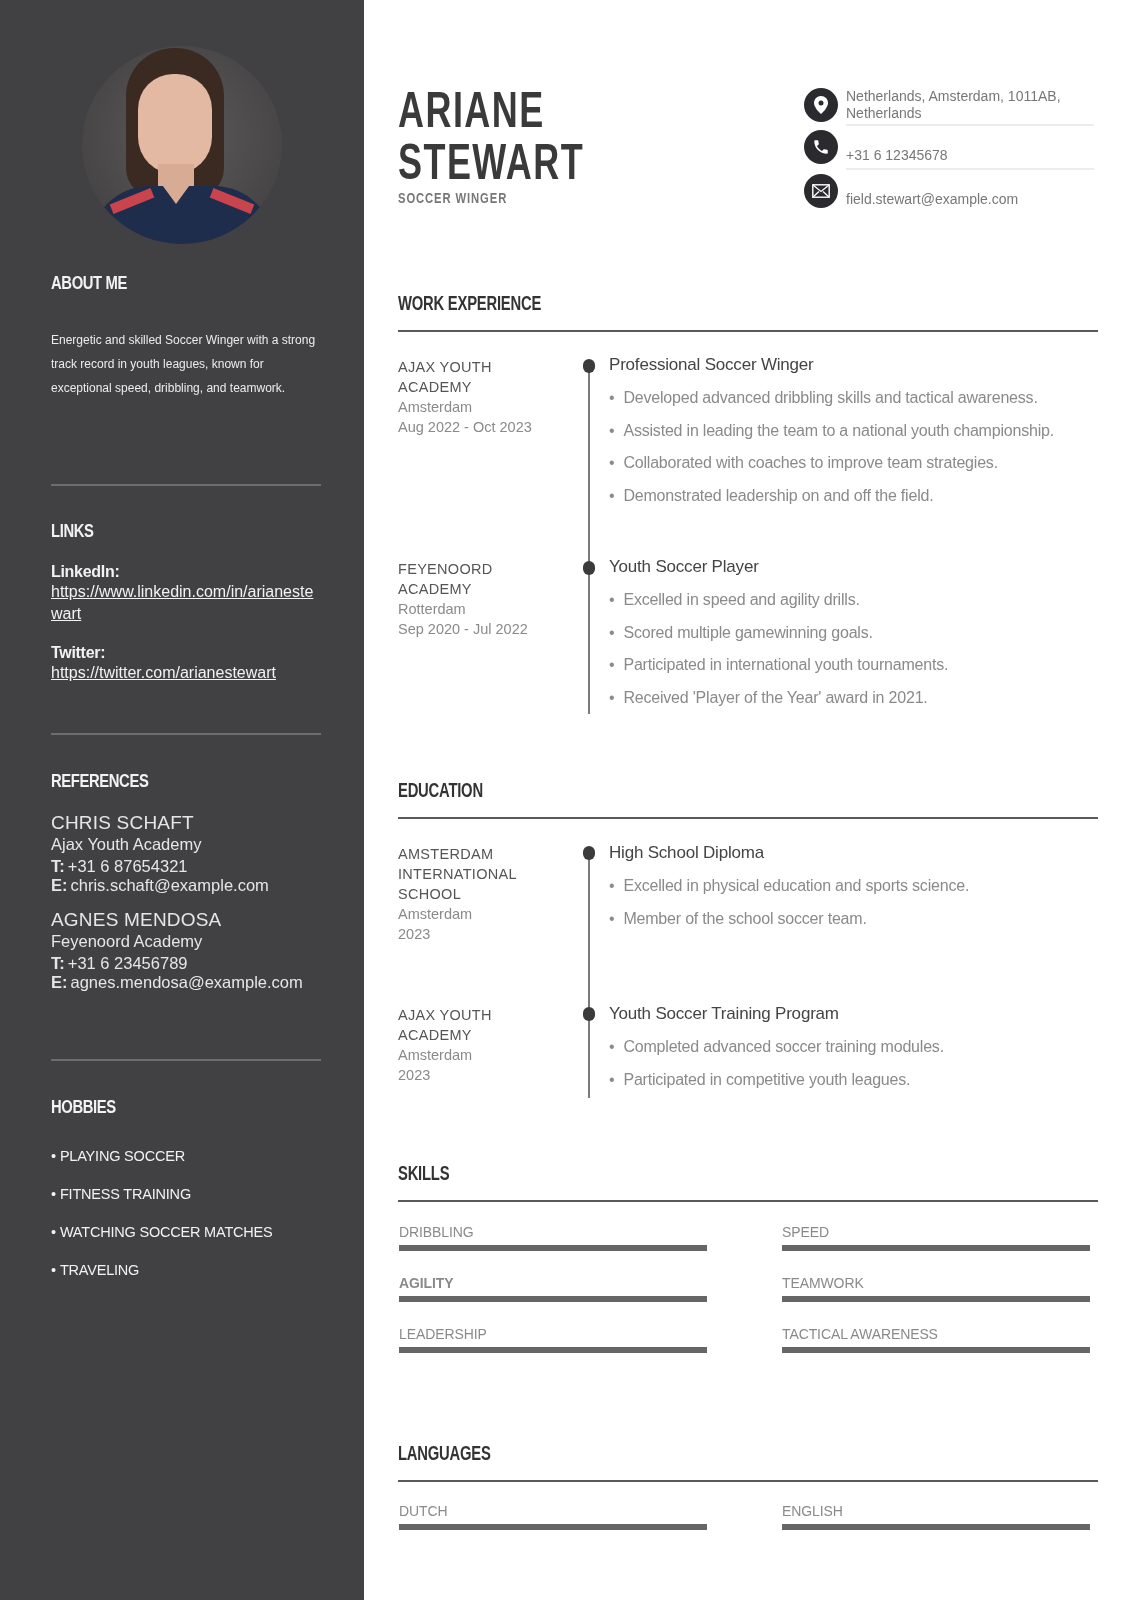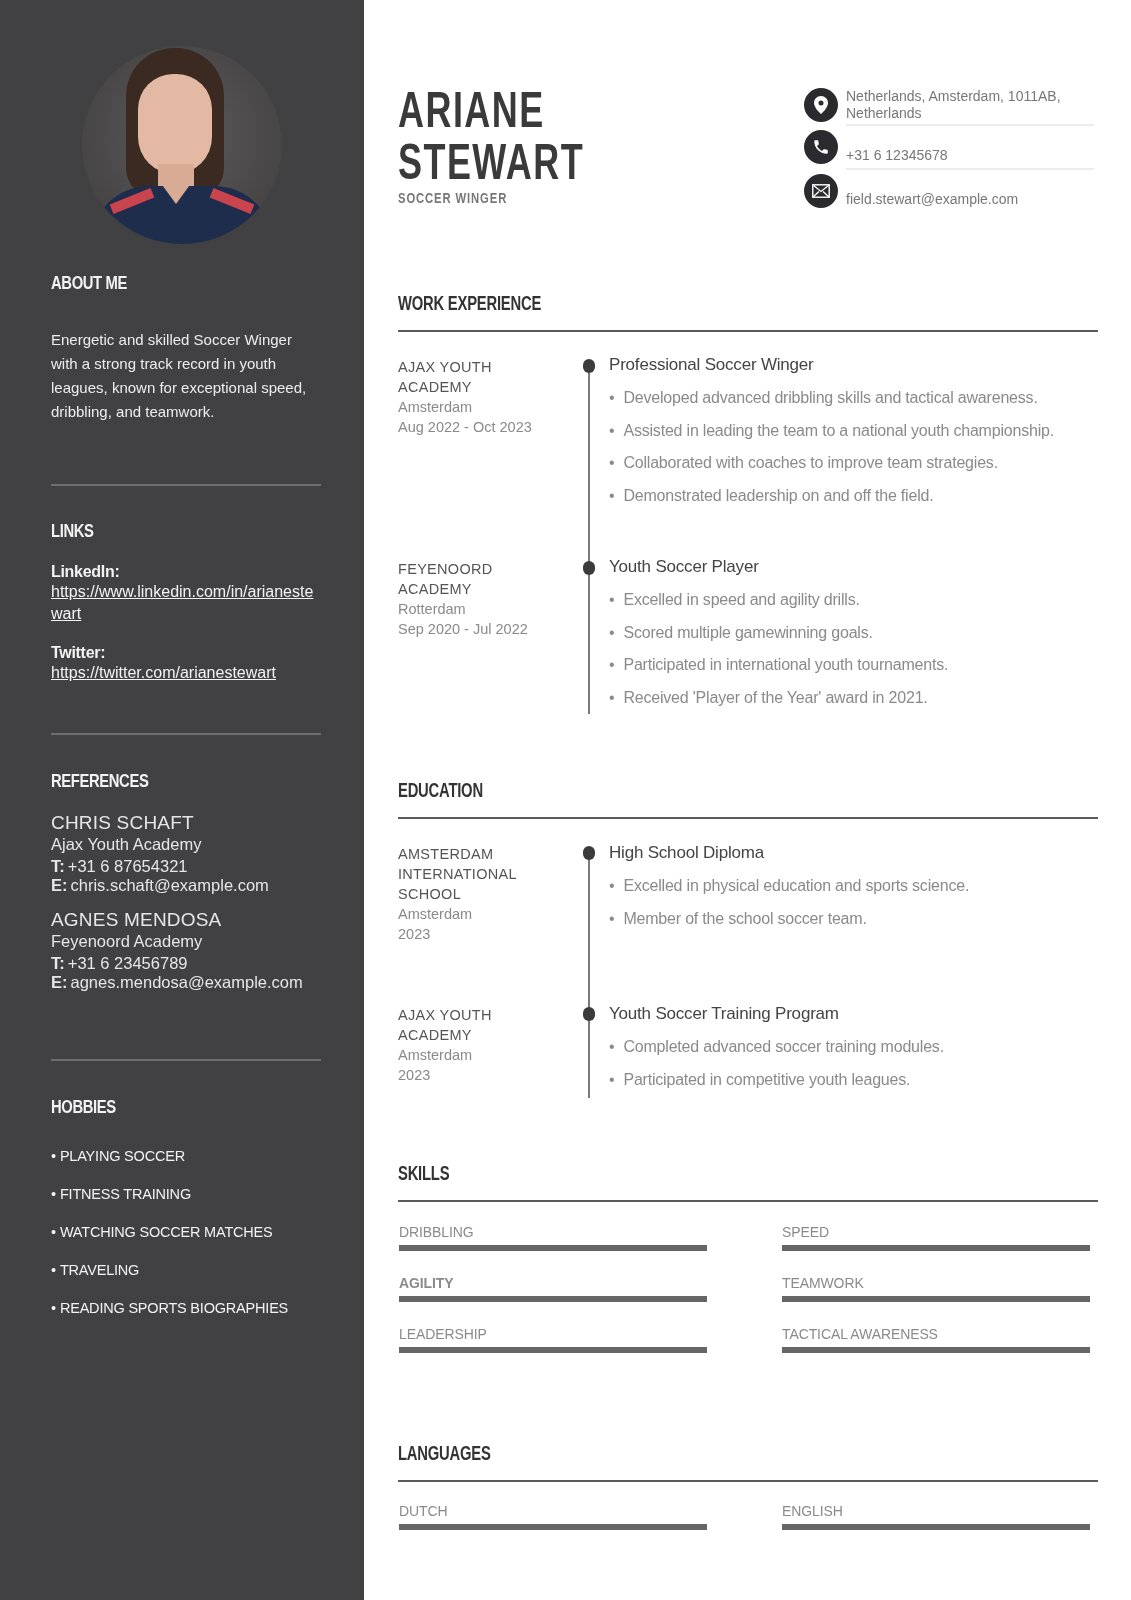--- a/index.html
+++ b/index.html
@@ -41,21 +41,21 @@
     border-left: 16px solid transparent; border-right: 16px solid transparent; border-top: 22px solid #d8ab94;
   }
 
   .side-inner { position: absolute; left: 51px; width: 270px; }
   .side-heading {
     font-family: "Liberation Sans", sans-serif; font-weight: 700; font-size: 19px;
     letter-spacing: -0.5px; color: #f2f2f2; transform: scaleX(0.78); transform-origin: left;
     text-transform: uppercase;
   }
   .side-divider { height: 2px; background: #6d6d6f; width: 270px; }
-  .about-text { font-size: 15px; line-height: 24px; color: #ececec; }
+  .about-text { font-size: 12px; line-height: 24px; color: #ececec; }
   .link-label { font-weight: 700; font-size: 16px; color: #f2f2f2; letter-spacing: -0.3px; }
   .link-url { font-size: 16px; color: #f2f2f2; text-decoration: underline; line-height: 22px; word-break: break-all; }
   .ref-name { font-size: 19px; color: #e6e6e6; letter-spacing: 0.2px; }
   .ref-org { font-size: 16.5px; color: #e6e6e6; margin-top: 1px; }
   .ref-line { font-size: 16.5px; color: #e6e6e6; margin-top: 3px; }
   .ref-line b { font-weight: 700; margin-right: 3px; }
   .hobby { font-size: 14.5px; color: #f2f2f2; text-transform: uppercase; height: 38px; letter-spacing: -0.2px; }
   .hobby::before { content: "\2022"; margin-right: 4px; }
 
   
@@ -149,21 +149,20 @@
   </div>
   <div class="side-inner side-divider" style="top:1059px;"></div>
 
   <div class="side-inner" style="top:1096px;">
     <div class="side-heading">HOBBIES</div>
     <div style="margin-top:30px;">
       <div class="hobby">PLAYING SOCCER</div>
       <div class="hobby">FITNESS TRAINING</div>
       <div class="hobby">WATCHING SOCCER MATCHES</div>
       <div class="hobby">TRAVELING</div>
-      <div class="hobby">READING SPORTS BIOGRAPHIES</div>
     </div>
   </div>
 </aside>
 
 <main class="main">
   <h1 class="name">
     <span>ARIANE</span><br>
     <span>STEWART</span>
   </h1>
   <div class="role">SOCCER WINGER</div>

